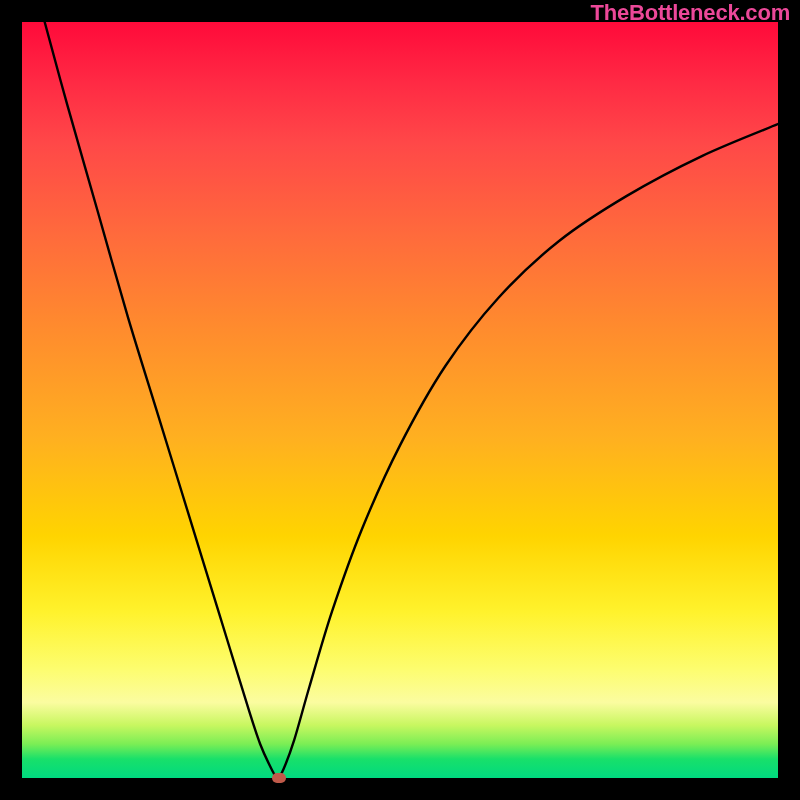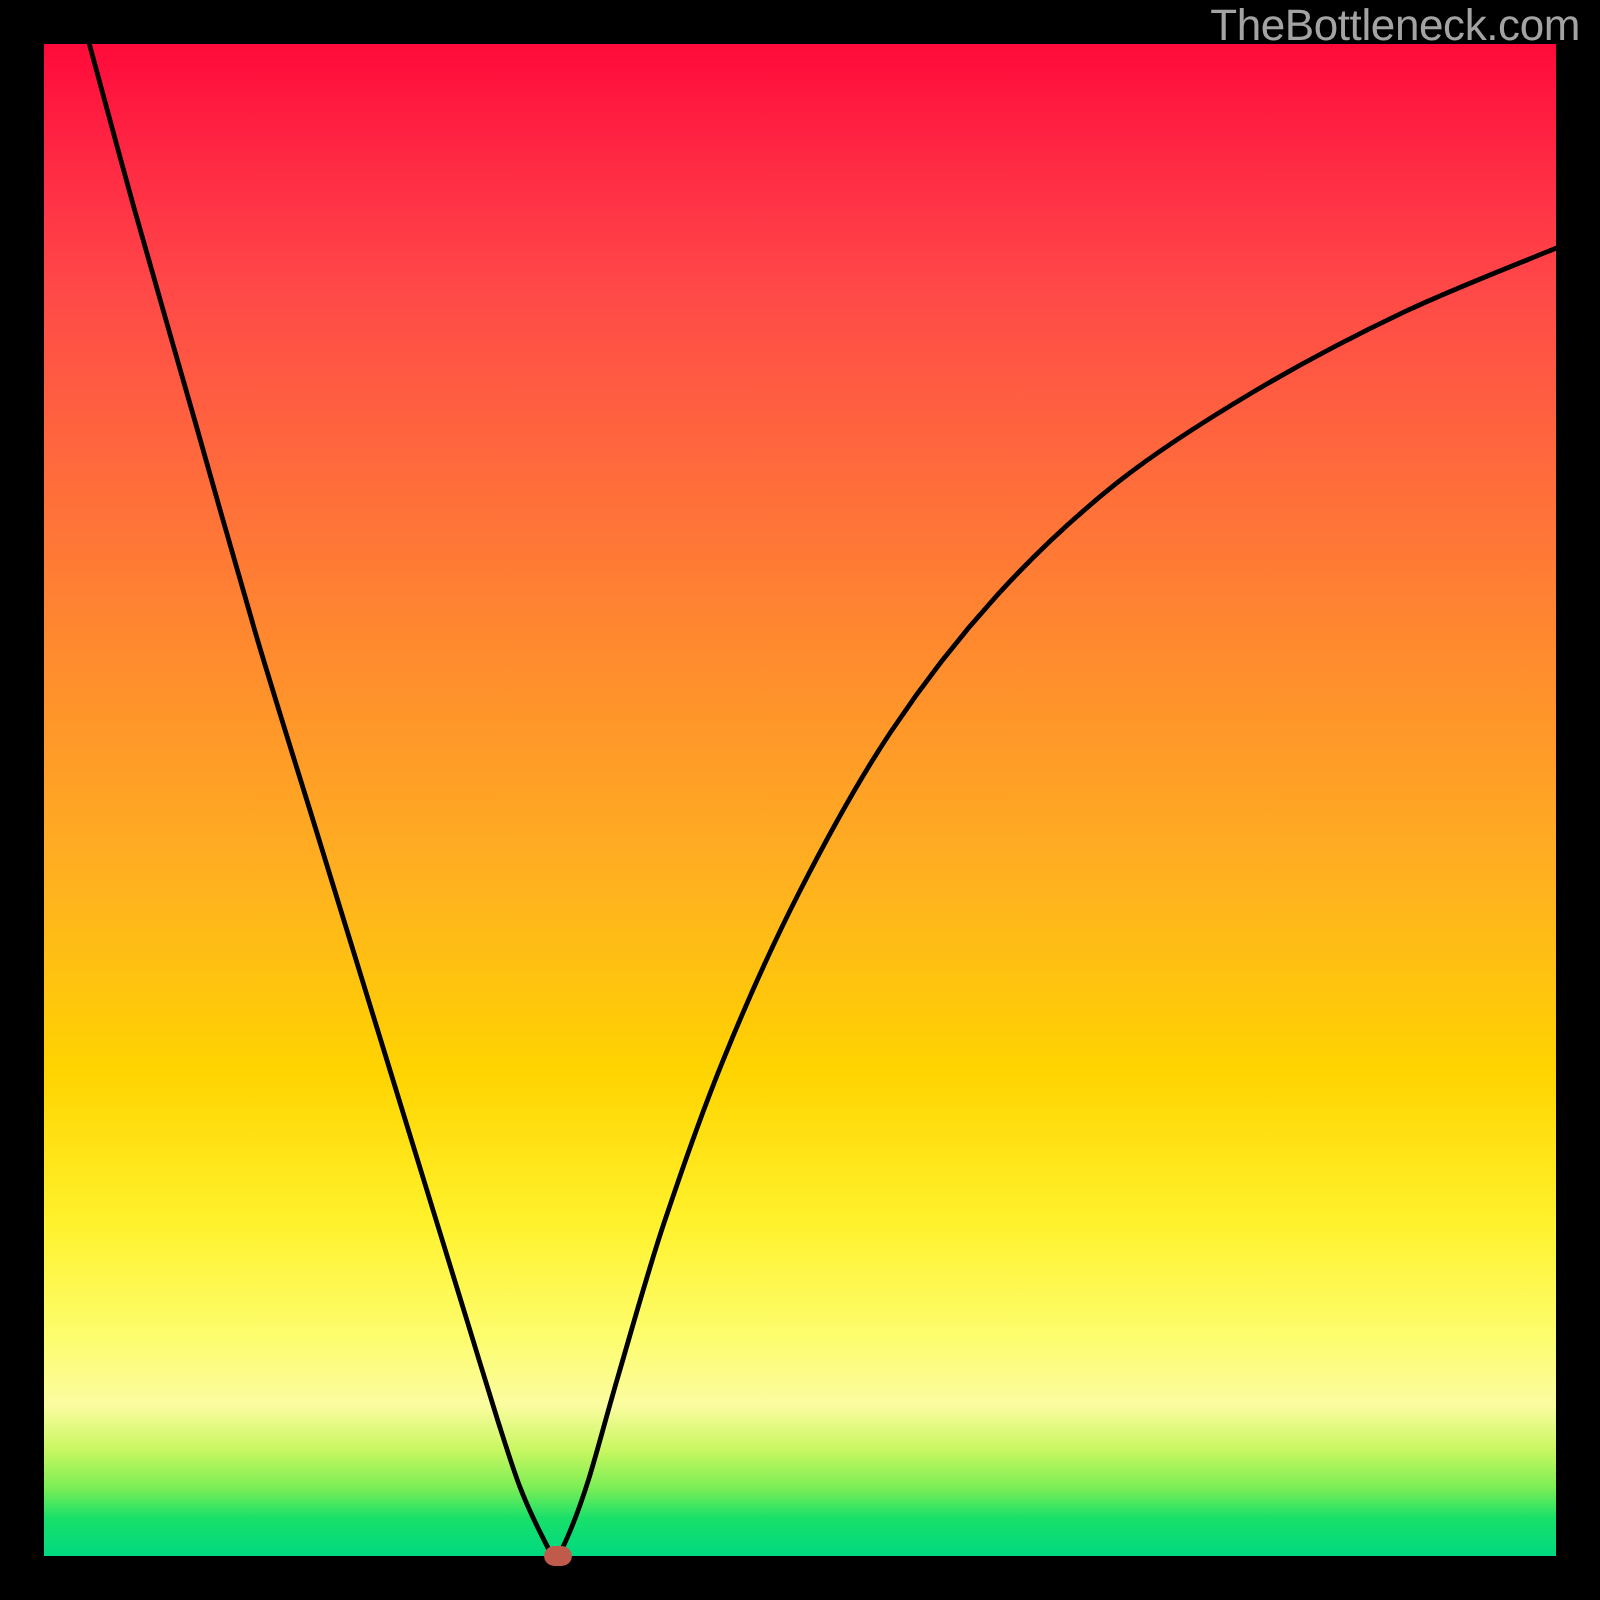--- a/index.html
+++ b/index.html
@@ -40,24 +40,24 @@
       #c8f760 93%,
       #7bee55 95.5%,
       #18e06a 97.5%,
       #00d980 100%
     );
   }
   .watermark {
     position: absolute;
     top: 0px;
     right: 10px;
-    color: #a3a3a3;
+    color: #ec4899;
     font-size: 22px;
     letter-spacing: -0.2px;
-    font-weight: 400;
+    font-weight: 700;
     white-space: nowrap;
     text-align: center;
   }
   svg.curve {
     position: absolute;
     left: 0;
     top: 0;
     width: 756px;
     height: 756px;
   }

